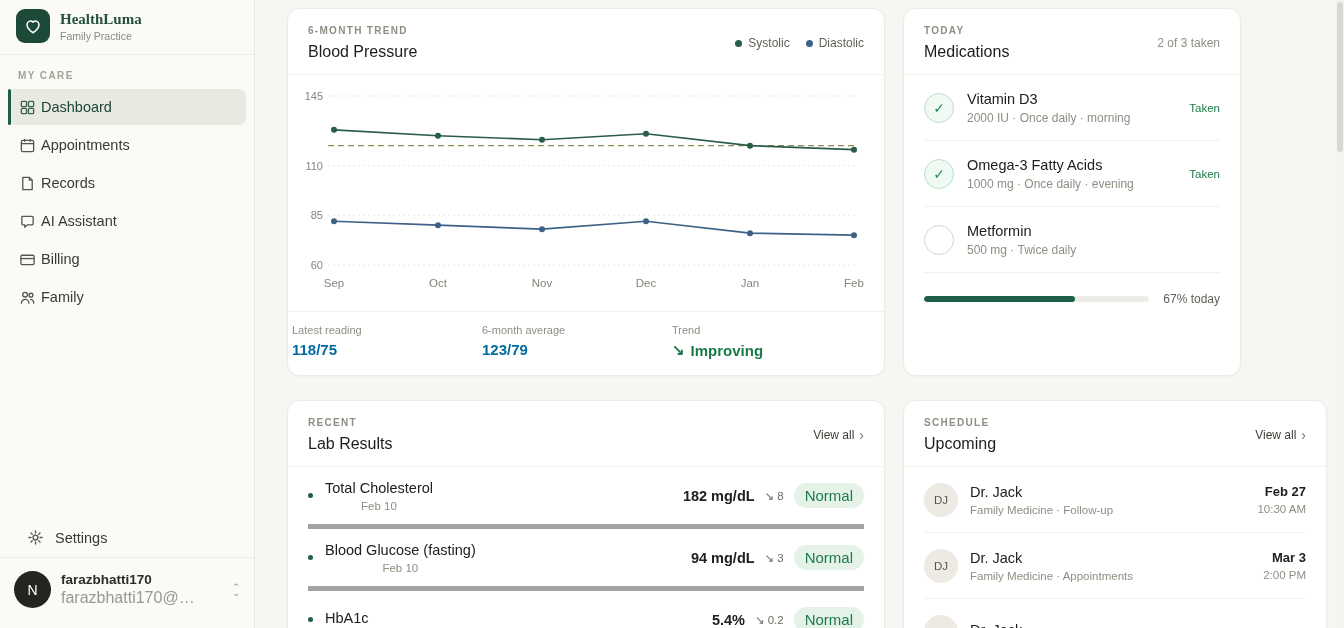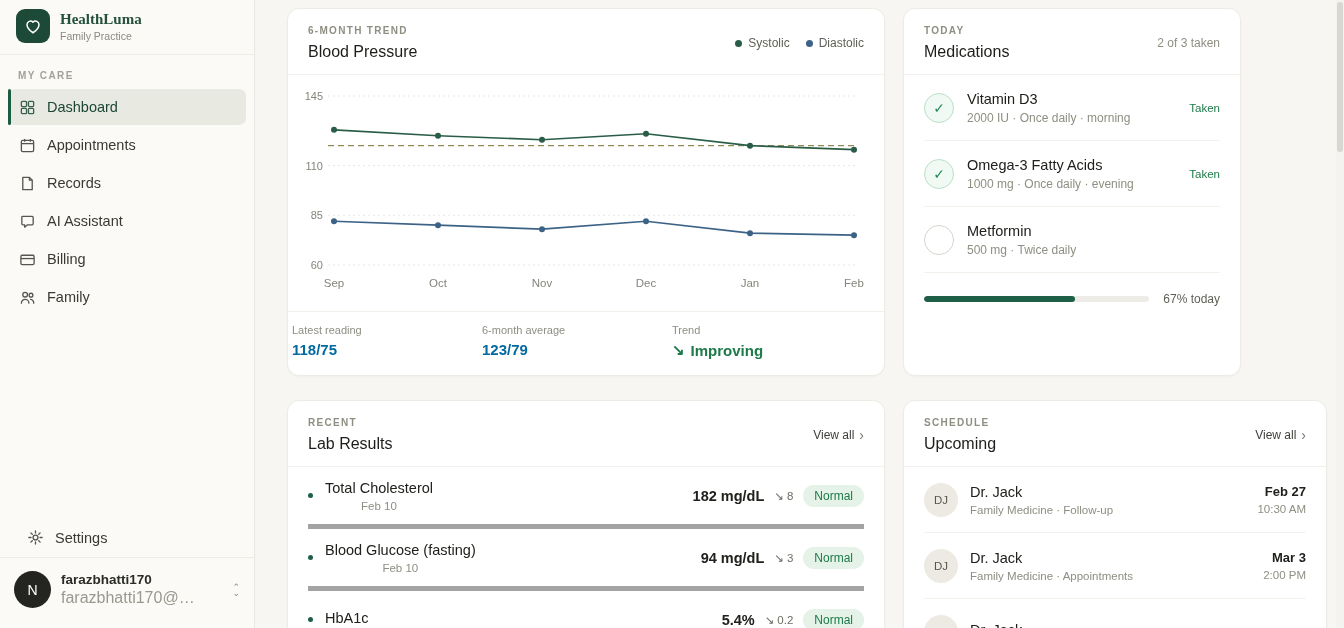--- a/index.html
+++ b/index.html
@@ -8,21 +8,21 @@
 
   
   .sidebar { position:absolute; left:0; top:0; width:255px; height:628px; background:#fbfaf7;
              border-right:1px solid #e9e8e3; display:flex; flex-direction:column; }
   .logo-row { display:flex; align-items:center; gap:10px; padding:9px 16px 11px; border-bottom:1px solid #edece7; }
   .logo-badge { width:34px; height:34px; border-radius:9px; background:#1d4a38; display:flex; align-items:center; justify-content:center; flex:none; }
   .brand-name { font-family:"Liberation Serif", serif; font-weight:bold; font-size:15px; color:#24503c; }
   .brand-tag { font-size:10.5px; color:#8b8a80; margin-top:2px; }
   .section-label { margin:15px 18px 8px; font-size:10px; letter-spacing:1.4px; color:#a3a298; font-weight:bold; }
   .nav { padding:0 8px; display:flex; flex-direction:column; gap:2px; }
-  .nav-item { position:relative; display:flex; align-items:center; gap:11px; height:36px; padding:0 11px;
+  .nav-item { position:relative; display:flex; align-items:center; gap:5px; height:36px; padding:0 11px;
               border-radius:7px; font-size:14.5px; color:#3a3a34; cursor:pointer; }
   .nav-item .bar { display:none; position:absolute; left:0; top:0; bottom:0; width:3px; background:#1d5c44; border-radius:3px; }
   .nav-item.active { background:#e8eae2; color:#1c4634; font-weight:500; }
   .nav-item.active .bar { display:block; }
   .nicon { width:17px; height:17px; flex:none; opacity:.85; }
   .sidebar-bottom { margin-top:auto; }
   .settings-row { display:flex; align-items:center; gap:11px; padding:11px 27px; font-size:14.5px; color:#3a3a34; cursor:pointer; }
   .user-row { border-top:1px solid #edece7; display:flex; align-items:center; gap:10px; padding:13px 14px 20px; cursor:pointer; }
   .avatar { width:37px; height:37px; border-radius:50%; background:#242420; color:#fff; display:flex; align-items:center;
             justify-content:center; font-size:14px; flex:none; }
@@ -71,21 +71,21 @@
   
   .view-all { display:flex; align-items:center; gap:5px; font-size:12px; color:#3f3e38; cursor:pointer; }
   .view-all .chev { font-size:14px; color:#77766c; }
   .lab-row { display:flex; align-items:center; gap:12px; height:62px; margin:0 20px; border-bottom:5px solid #a3a3a3;text-align:center; }
   .lab-bullet { width:5px; height:5px; border-radius:50%; background:#1f5f47; flex:none; }
   .lab-name { font-size:14.5px; font-weight:500; margin-bottom:4px; }
   .lab-date { font-size:11.5px; color:#8f8e83; }
   .lab-right { margin-left:auto; display:flex; align-items:center; gap:10px; }
   .lab-value { font-size:14.5px; font-weight:bold; }
   .lab-delta { font-size:11.5px; color:#6e6d64; display:flex; gap:3px; align-items:center; }
-  .badge { background:#e4f2e8; color:#1e7a49; font-size:12px; padding:4px 11px; border-radius:99px; }
+  .badge { background:#e4f2e8; color:#1e7a49; font-size:15px; padding:4px 11px; border-radius:99px; }
 
   
   .sched-row { display:flex; align-items:center; gap:12px; height:66px; margin:0 20px; border-bottom:1px solid #f3f2ec; }
   .sched-avatar { width:34px; height:34px; border-radius:50%; background:#eceae2; color:#57564c; font-size:11.5px;
                   font-weight:500; display:flex; align-items:center; justify-content:center; flex:none; }
   .sched-name { font-size:14.5px; font-weight:500; margin-bottom:4px; }
   .sched-detail { font-size:11.5px; color:#8f8e83; }
   .sched-right { margin-left:auto; text-align:right; }
   .sched-date { font-size:13px; font-weight:bold; margin-bottom:4px; }
   .sched-time { font-size:11.5px; color:#8f8e83; }

